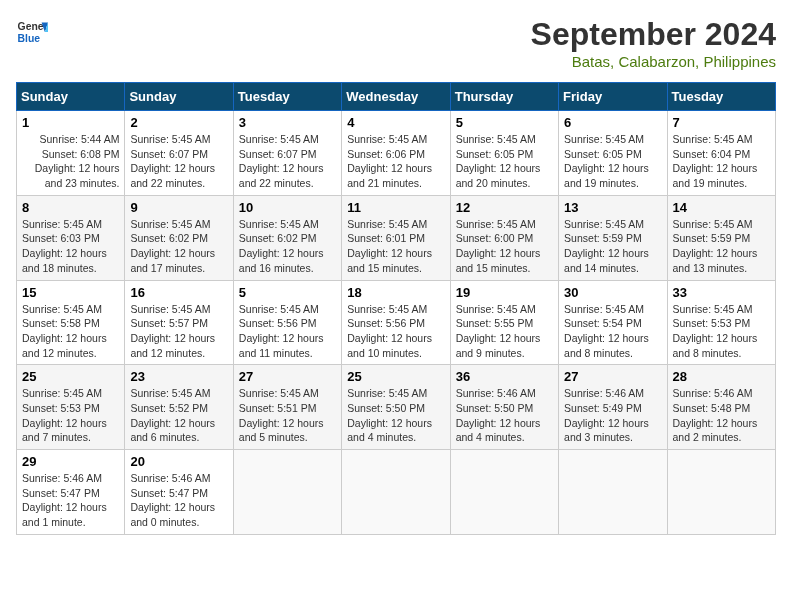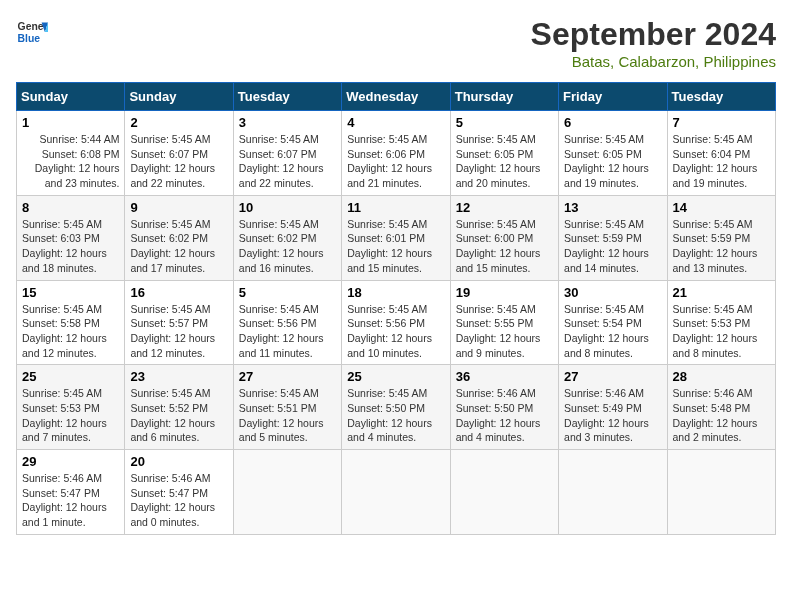--- a/index.html
+++ b/index.html
@@ -247,21 +247,21 @@
 and 9 minutes.</div>
         </td>
         <td>
           <span class="day-num">30</span>
           <div class="day-info" style="white-space: pre-line;">Sunrise: 5:45 AM
 Sunset: 5:54 PM
 Daylight: 12 hours
 and 8 minutes.</div>
         </td>
         <td>
-          <span class="day-num">21</span>
+          <span class="day-num">33</span>
           <div class="day-info" style="white-space: pre-line;">Sunrise: 5:45 AM
 Sunset: 5:53 PM
 Daylight: 12 hours
 and 8 minutes.</div>
         </td>
       </tr>
       <tr>
         <td>
           <span class="day-num">25</span>
           <div class="day-info" style="white-space: pre-line;">Sunrise: 5:45 AM

